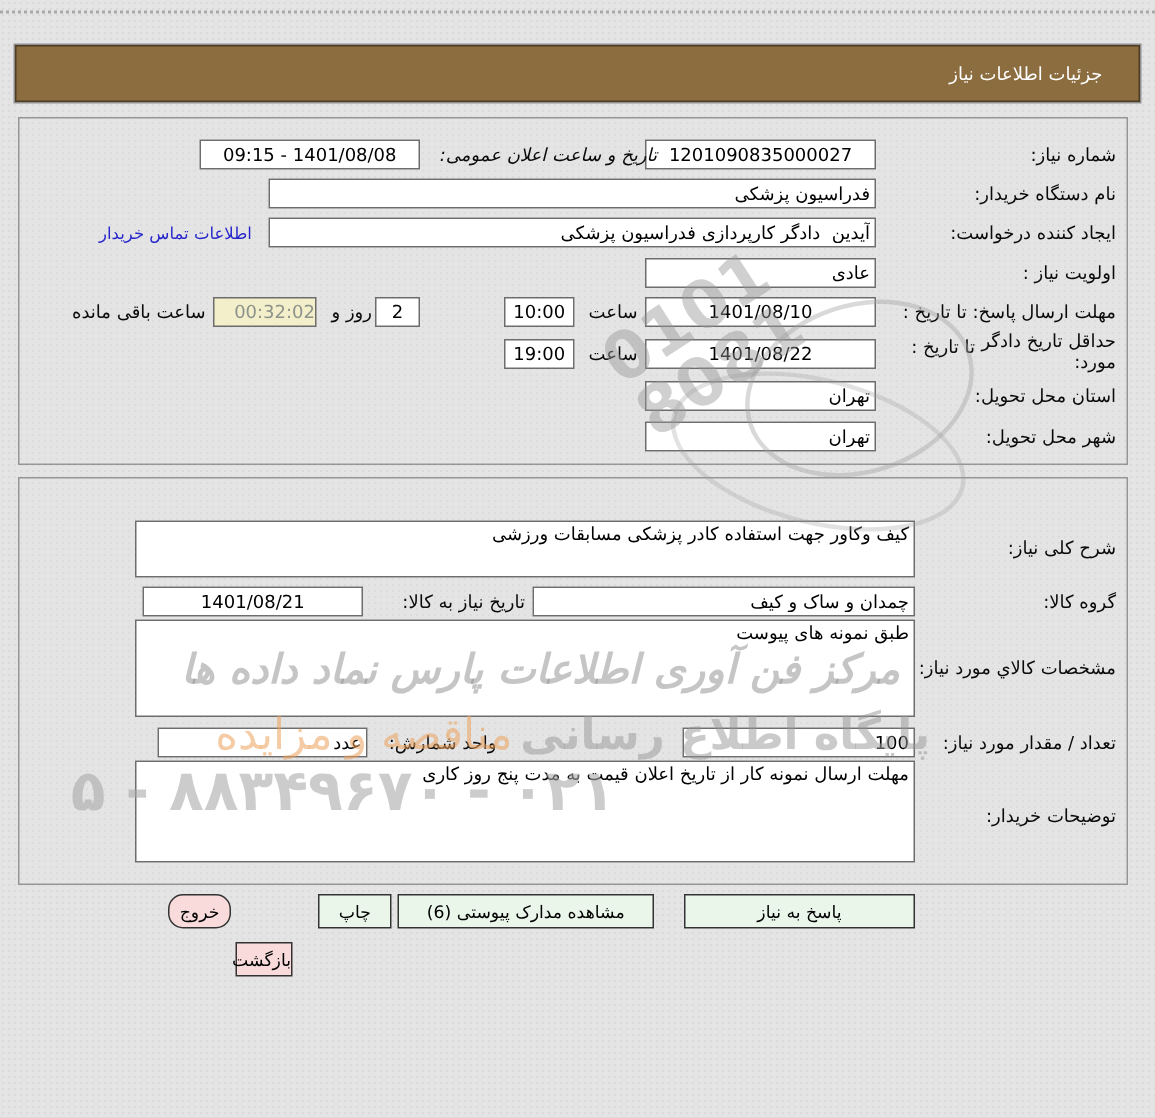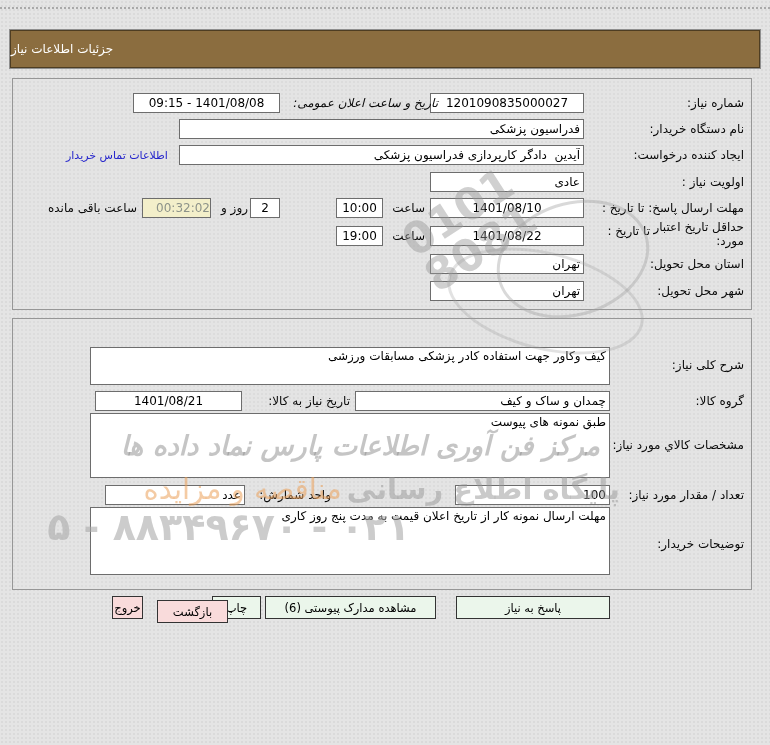--- a/index.html
+++ b/index.html
@@ -9,21 +9,21 @@
     background:#e4e4e4;
     background-image:radial-gradient(#dadada 1px, transparent 1px);
     background-size:4px 4px;
     overflow:hidden;direction:rtl;
   }
   .abs{position:absolute;}
   .dotline{border-top:2px dotted #a9a9a9;height:0;}
   .titlebar{
     background:#8b6d3f;border:1px solid #4e3d22;outline:1px solid #8f8f8f;
     color:#ffffff;font-size:12px;line-height:36px;
-    padding-right:14px;box-sizing:border-box;text-align:left;
+    padding-right:24px;box-sizing:border-box;text-align:right;
   }
   .groupbox{border:1px solid #969696;box-sizing:border-box;background:rgba(228,228,228,0.25);}
   .lbl{font-size:12px;color:#0a0a0a;white-space:nowrap;}
   .bold{font-weight:bold;}
   input.fld, textarea.fld, .fldlike{
     position:absolute;border:1px solid #6d6d6d;background:#ffffff;
     font-family:"DejaVu Sans",sans-serif;font-size:12px;color:#000;
     padding:1px 3px;box-sizing:border-box;outline:none;
   }
   input.fld{height:20px;}
@@ -84,21 +84,21 @@
   <div class="abs lbl z2" style="right:26px;top:201px;">مهلت ارسال پاسخ: تا تاریخ :</div>
   <input class="fld ctr z2" style="left: 430px; top: 198px; width: 154px;" type="text" value="1401/08/10">
   <div class="abs lbl z2" style="right:345px;top:201px;">ساعت</div>
   <input class="fld ctr z2" style="left: 336px; top: 198px; width: 47px;" type="text" value="10:00">
   <input class="fld ctr z2" style="left: 250px; top: 198px; width: 30px;" type="text" value="2">
   <div class="abs lbl z2" style="right:522px;top:201px;">روز و</div>
   <div class="abs countdown z2" style="left:142px;top:198px;width:69px;padding-left:14px;">00:32:02</div>
   <div class="abs lbl z2" style="right:633px;top:201px;">ساعت باقی مانده</div>
 
   <div class="abs lbl z2" style="right:26px;top:220px;text-align:right;">
-    <span>حداقل تاریخ اعتبار</span><br>
+    <span>حداقل تاریخ دادگر</span><br>
     <span>مورد:</span>
   </div>
   <div class="abs lbl z2" style="right:120px;top:224px;">تا تاریخ :</div>
   <input class="fld ctr z2" style="left: 430px; top: 226px; width: 154px;" type="text" value="1401/08/22">
   <div class="abs lbl z2" style="right:345px;top:229px;">ساعت</div>
   <input class="fld ctr z2" style="left: 336px; top: 226px; width: 47px;" type="text" value="19:00">
 
   <div class="abs lbl z2" style="right:26px;top:257px;">استان محل تحویل:</div>
   <input class="fld z2" style="left: 430px; top: 254px; width: 154px;" type="text" value="تهران">
 
@@ -123,22 +123,22 @@
   <input class="fld z2" style="left: 455px; top: 485px; width: 155px;" type="text" value="100">
   <div class="abs lbl z2" style="right:439px;top:488px;">واحد شمارش:</div>
   <input class="fld z2" style="left: 105px; top: 485px; width: 140px;" type="text" value="عدد">
 
   <div class="abs lbl z2" style="right:26px;top:537px;">توضیحات خریدار:</div>
   <textarea class="fld z2" style="left: 90px; top: 507px; width: 520px; height: 68px;">مهلت ارسال نمونه کار از تاریخ اعلان قیمت به مدت پنج روز کاری</textarea>
 
   <button class="btn btn-green" style="left:456px;top:596px;width:154px;">پاسخ به نیاز</button>
   <button class="btn btn-green" style="left:265px;top:596px;width:171px;">مشاهده مدارک پیوستی (6)</button>
   <button class="btn btn-green" style="left:212px;top:596px;width:49px;">چاپ</button>
-  <button class="btn btn-pink" style="left:157px;top:600px;width:71px;">بازگشت</button>
-  <button class="btn btn-pink" style="left:112px;top:596px;width:31px;">خروج</button>
+  <button class="btn btn-pink" style="left:157px;top:628px;width:38px;">بازگشت</button>
+  <button class="btn btn-pink" style="left:112px;top:596px;width:42px;border-radius:10px;">خروج</button>
 
   <div id="wm">
     <div class="wm-txt wm-digits" style="left:408px;top:188px;">
       <span>0101</span><br>
       <span>8081</span>
     </div>
     <div class="wm-ellipse" style="left:495px;top:202px;width:150px;height:108px;transform:rotate(-18deg);"></div>
     <div class="wm-ellipse" style="left:445px;top:252px;width:195px;height:92px;transform:rotate(14deg);border-color:rgba(160,160,160,0.3);"></div>
     <div class="wm-txt wm-callig" style="right:170px;top:430px;">مرکز فن آوری اطلاعات پارس نماد داده ها</div>
     <div class="wm-txt" style="right:150px;top:472px;">

